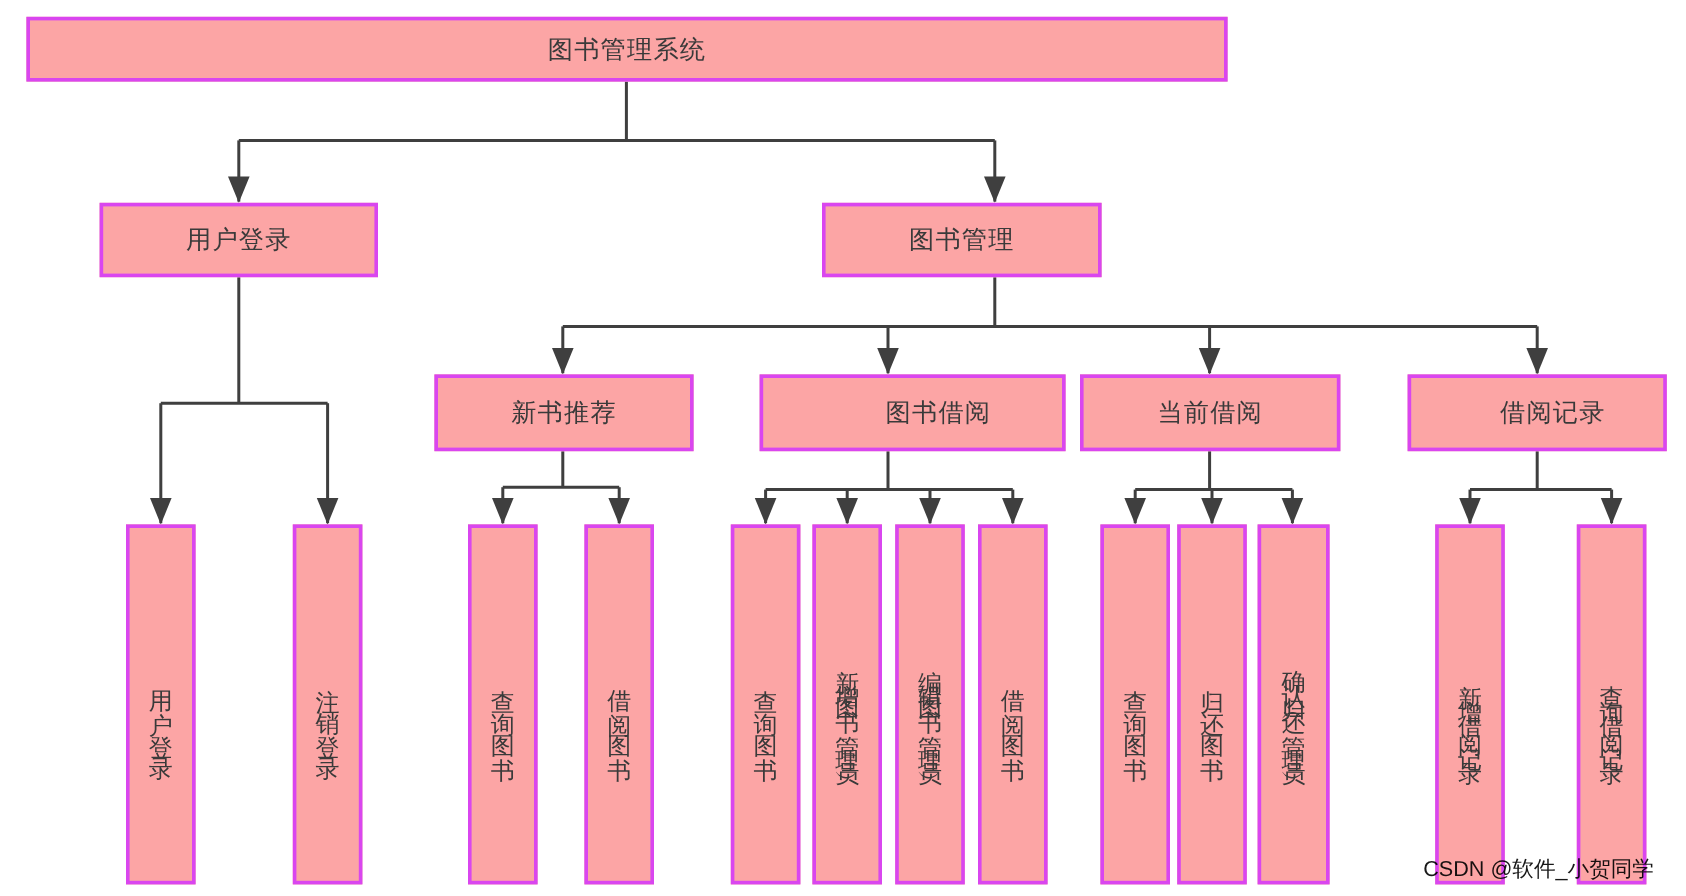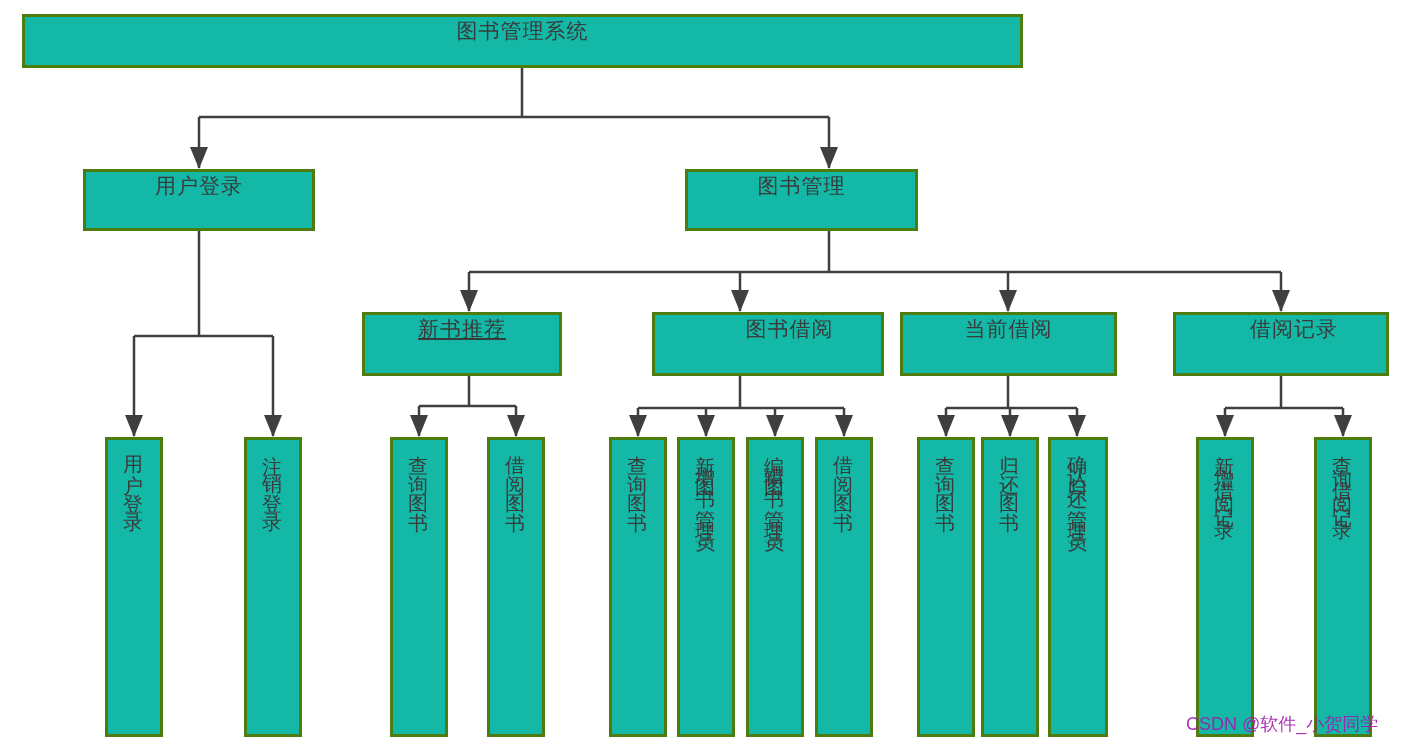--- a/index.html
+++ b/index.html
@@ -6,24 +6,24 @@
   .stage{
     position:relative;
     width:1405px;height:747px;
     background:#ffffff;
     font-family:"Liberation Sans","DejaVu Sans",sans-serif;
     overflow:hidden;
   }
   .wires{position:absolute;left:0;top:0;pointer-events:none;}
   .box{
     position:absolute;
-    background:#14b8a6;
-    border:3px solid #4d7c0f;
+    background:#fca5a5;
+    border:3px solid #d946ef;
     box-sizing:border-box;
-    display:flex;justify-content:center;
+    display:flex;align-items:center;justify-content:center;
     color:#3a3a3a;
   }
   .hlabel{font-size:21px;letter-spacing:1px;white-space:nowrap;}
   .root{left:22px;top:14px;width:1001px;height:54px;}
   .lvl2{top:169px;height:62px;}
   .lvl3{top:312px;height:64px;}
   .leaf{top:437px;width:58px;height:300px;}
   .vtext{
     writing-mode:vertical-rl;
     text-orientation:mixed;
@@ -31,21 +31,21 @@
     white-space:nowrap;
     color:#3a3a3a;
   }
   .leaf--s .vtext{letter-spacing:19px;margin-bottom:-19px;}
   .leaf--m .vtext{letter-spacing:13px;margin-bottom:-13px;}
   .leaf--l .vtext{letter-spacing:11px;margin-bottom:-11px;}
   .watermark{
     position:absolute;
     left:1186px;top:712px;
     font-size:18px;
-    color:#a21caf;
+    color:#000000;
     opacity:0.9;
     white-space:nowrap;
     z-index:5;
   }
 </style>
 </head>
 <body>
 
 <div class="stage">
 
@@ -96,24 +96,24 @@
     <span class="hlabel">图书管理系统</span>
   </div>
 
   <div class="box lvl2" style="left:83px;width:232px;">
     <span class="hlabel">用户登录</span>
   </div>
   <div class="box lvl2" style="left:685px;width:233px;">
     <span class="hlabel">图书管理</span>
   </div>
 
-  <div class="box lvl3" style="left:362px;width:200px;text-decoration:underline;">
+  <div class="box lvl3" style="left:362px;width:216px;">
     <span class="hlabel">新书推荐</span>
   </div>
-  <div class="box lvl3" style="left:652px;width:232px;padding-left:43px;">
+  <div class="box lvl3" style="left:633px;width:255px;padding-left:43px;">
     <span class="hlabel">图书借阅</span>
   </div>
   <div class="box lvl3" style="left:900px;width:217px;">
     <span class="hlabel">当前借阅</span>
   </div>
   <div class="box lvl3" style="left:1173px;width:216px;padding-left:26px;">
     <span class="hlabel">借阅记录</span>
   </div>
 
   <div class="box leaf leaf--s" style="left:105px;">

